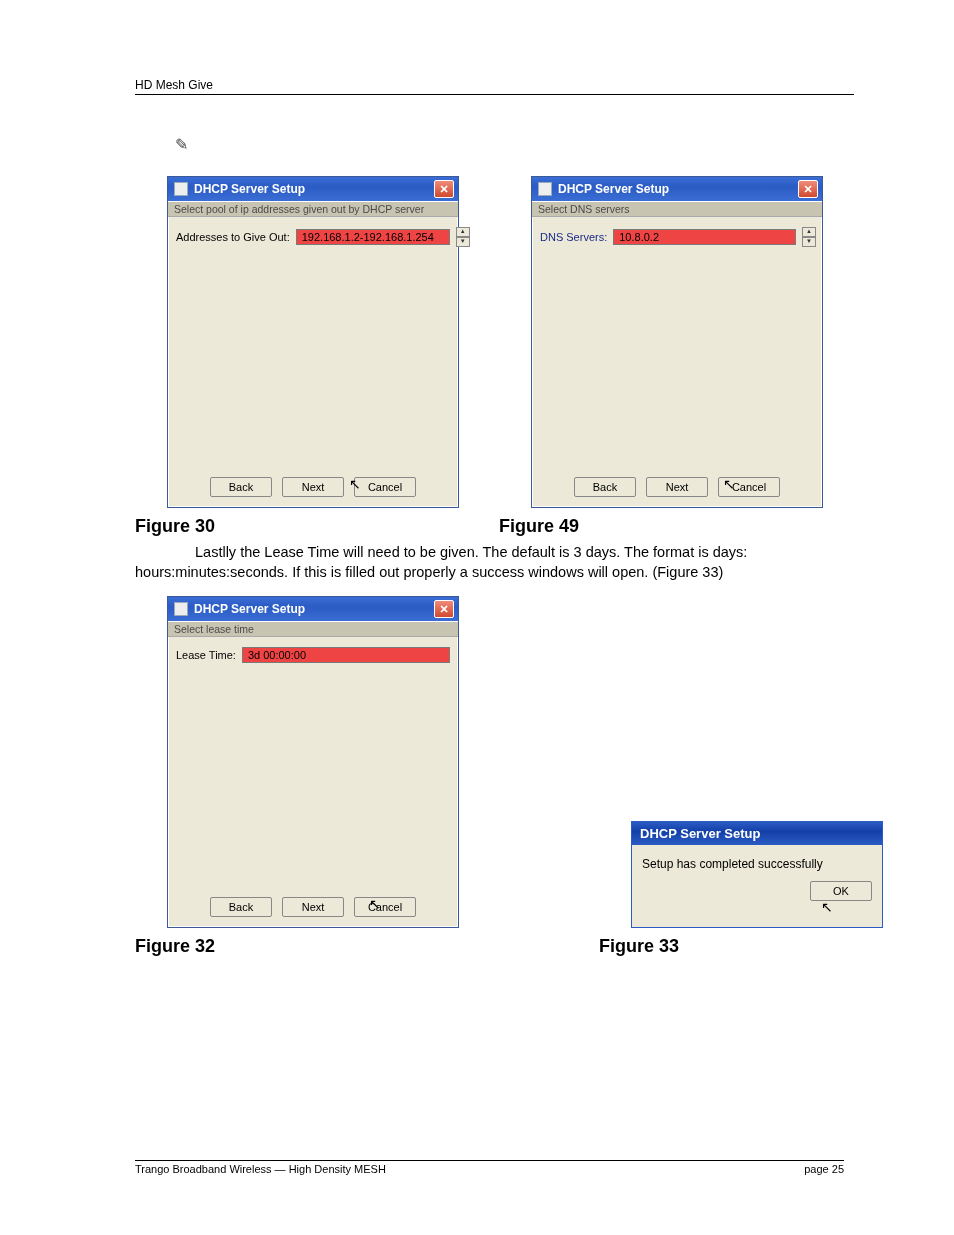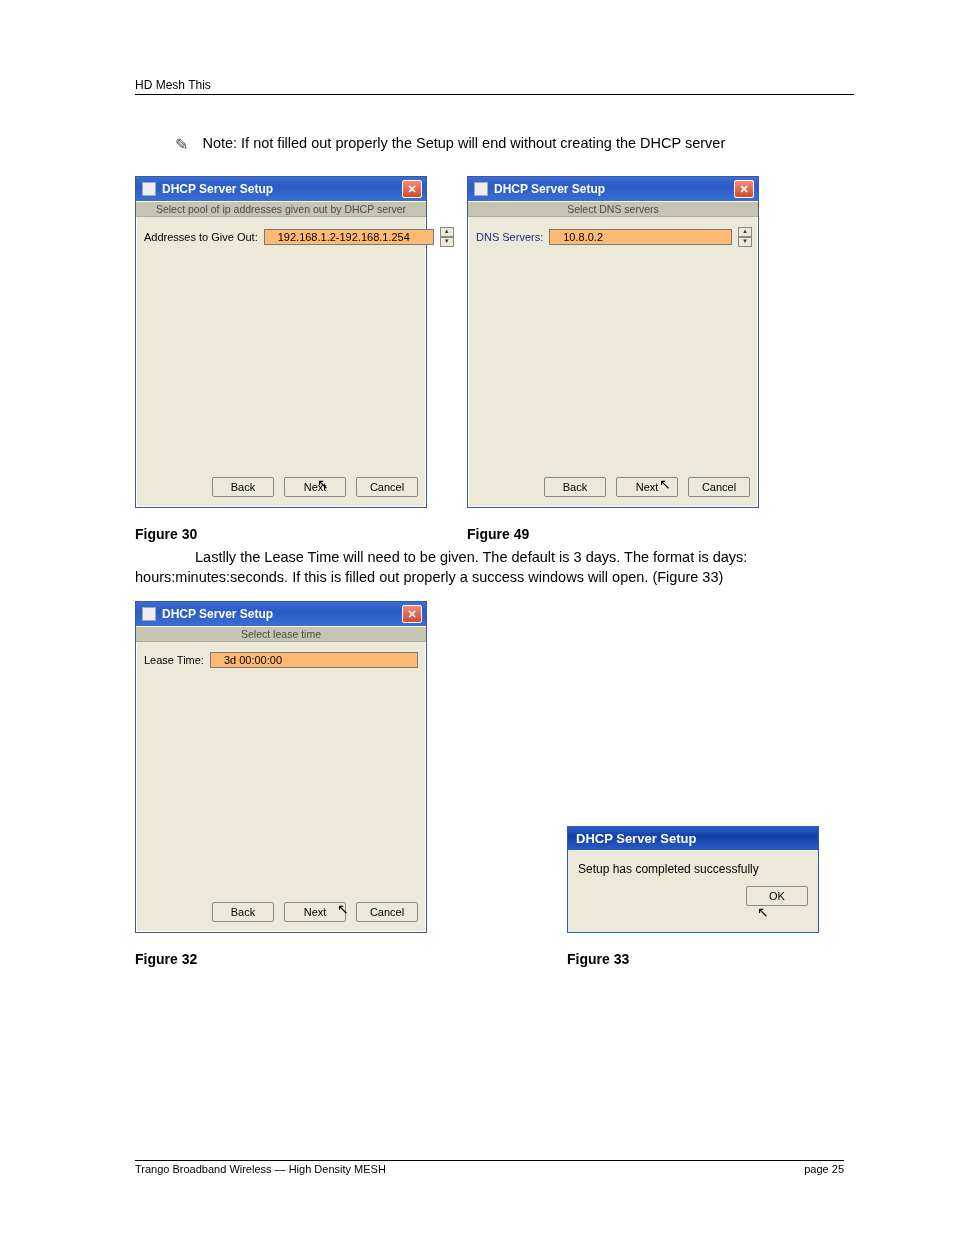--- a/index.html
+++ b/index.html
@@ -47,22 +47,22 @@
     gap: 40px;
     align-items: flex-start;
     margin-bottom: 6px;
   }
   .figure-cell {
     display: flex;
     flex-direction: column;
   }
   .figure-caption {
     font-weight: bold;
-    font-size: 14px;
-    margin-top: 18px;
+    font-size: 18px;
+    margin-top: 8px;
   }
   
   .dlg {
     width: 290px;
     border: 1px solid #3b5998;
     background: #ece9d8;
     font-family: Tahoma, Arial, sans-serif;
     font-size: 11px;
     box-shadow: 0 0 0 1px #fff inset;
   }
@@ -103,21 +103,20 @@
     line-height: 1;
     cursor: default;
   }
   .dlg-subtitle {
     background: #c8c4b2;
     color: #4a4a4a;
     padding: 1px 6px;
     font-size: 10.5px;
     border-top: 1px solid #fff;
     border-bottom: 1px solid #aaa;
-    text-align: center;
   }
   .dlg-body {
     height: 244px;
     padding: 10px 8px 0 8px;
     color: #2a3b8f;
     font-size: 11px;
     display: flex;
     flex-direction: column;
   }
   .dlg-body .field-row {
@@ -127,22 +126,22 @@
   }
   .dlg-body label {
     white-space: nowrap;
     color: #1a2a88;
   }
   .dlg-body .lbl-black { color:#000; }
   .dlg-body input[type="text"] {
     flex: 1;
     border: 1px solid #7a7a7a;
     font-size: 11px;
-    padding: 1px 13px;
-    background: #fdba74;
+    padding: 1px 5px;
+    background: #ef4444;
     color: #000;
     height: 16px;
     box-sizing: border-box;
   }
   .spin {
     width: 12px;
     display: flex;
     flex-direction: column;
   }
   .spin-btn {
@@ -151,41 +150,41 @@
     background: #ece9d8;
     border: 1px solid #888;
     font-size: 6px;
     line-height: 6px;
     text-align: center;
     color: #333;
   }
   .dlg-buttons {
     padding: 6px 8px 10px 8px;
     display: flex;
-    justify-content: flex-end;
+    justify-content: center;
     gap: 10px;
   }
   .dlg-buttons button,
   .msg-buttons button {
     width: 62px;
     height: 20px;
     font-size: 11px;
     background: #ece9d8;
     border: 1px solid #888;
     border-radius: 2px;
     color: #000;
     font-family: Tahoma, Arial, sans-serif;
   }
   .cursor {
     position: absolute;
     font-size: 14px;
     color: #000;
     pointer-events: none;
   }
-  .dlg-wrap { position: relative; }
+  .dlg-wrap { position: relative; margin-left: 32px; }
   
   .msgbox {
     width: 250px;
     border: 1px solid #2b5bc4;
     font-family: Tahoma, Arial, sans-serif;
     background: #ece9d8;
   }
   .msg-title {
     background: linear-gradient(to bottom, #2b5bc4, #1240a8 40%, #2b5bc4);
     color: #fff;
@@ -218,26 +217,25 @@
     padding-top: 2px;
     display: flex;
     justify-content: space-between;
     gap: 14px;
   }
 </style>
 </head>
 <body>
 
 <div class="page">
-  <div class="header-line">HD Mesh This</div>
+  <div class="header-line">HD Mesh Give</div>
 
 
   <div class="note-row">
     <span class="note-icon">✎</span>
-    <span>Note: If not filled out properly the Setup will end without creating the DHCP server</span>
   </div>
 
   <div class="figures-row">
 
     <div class="figure-cell">
       <div class="dlg-wrap">
         <div class="dlg">
           <div class="dlg-title">
             <div class="dlg-title-left">
               <span class="dlg-app-icon"></span>

